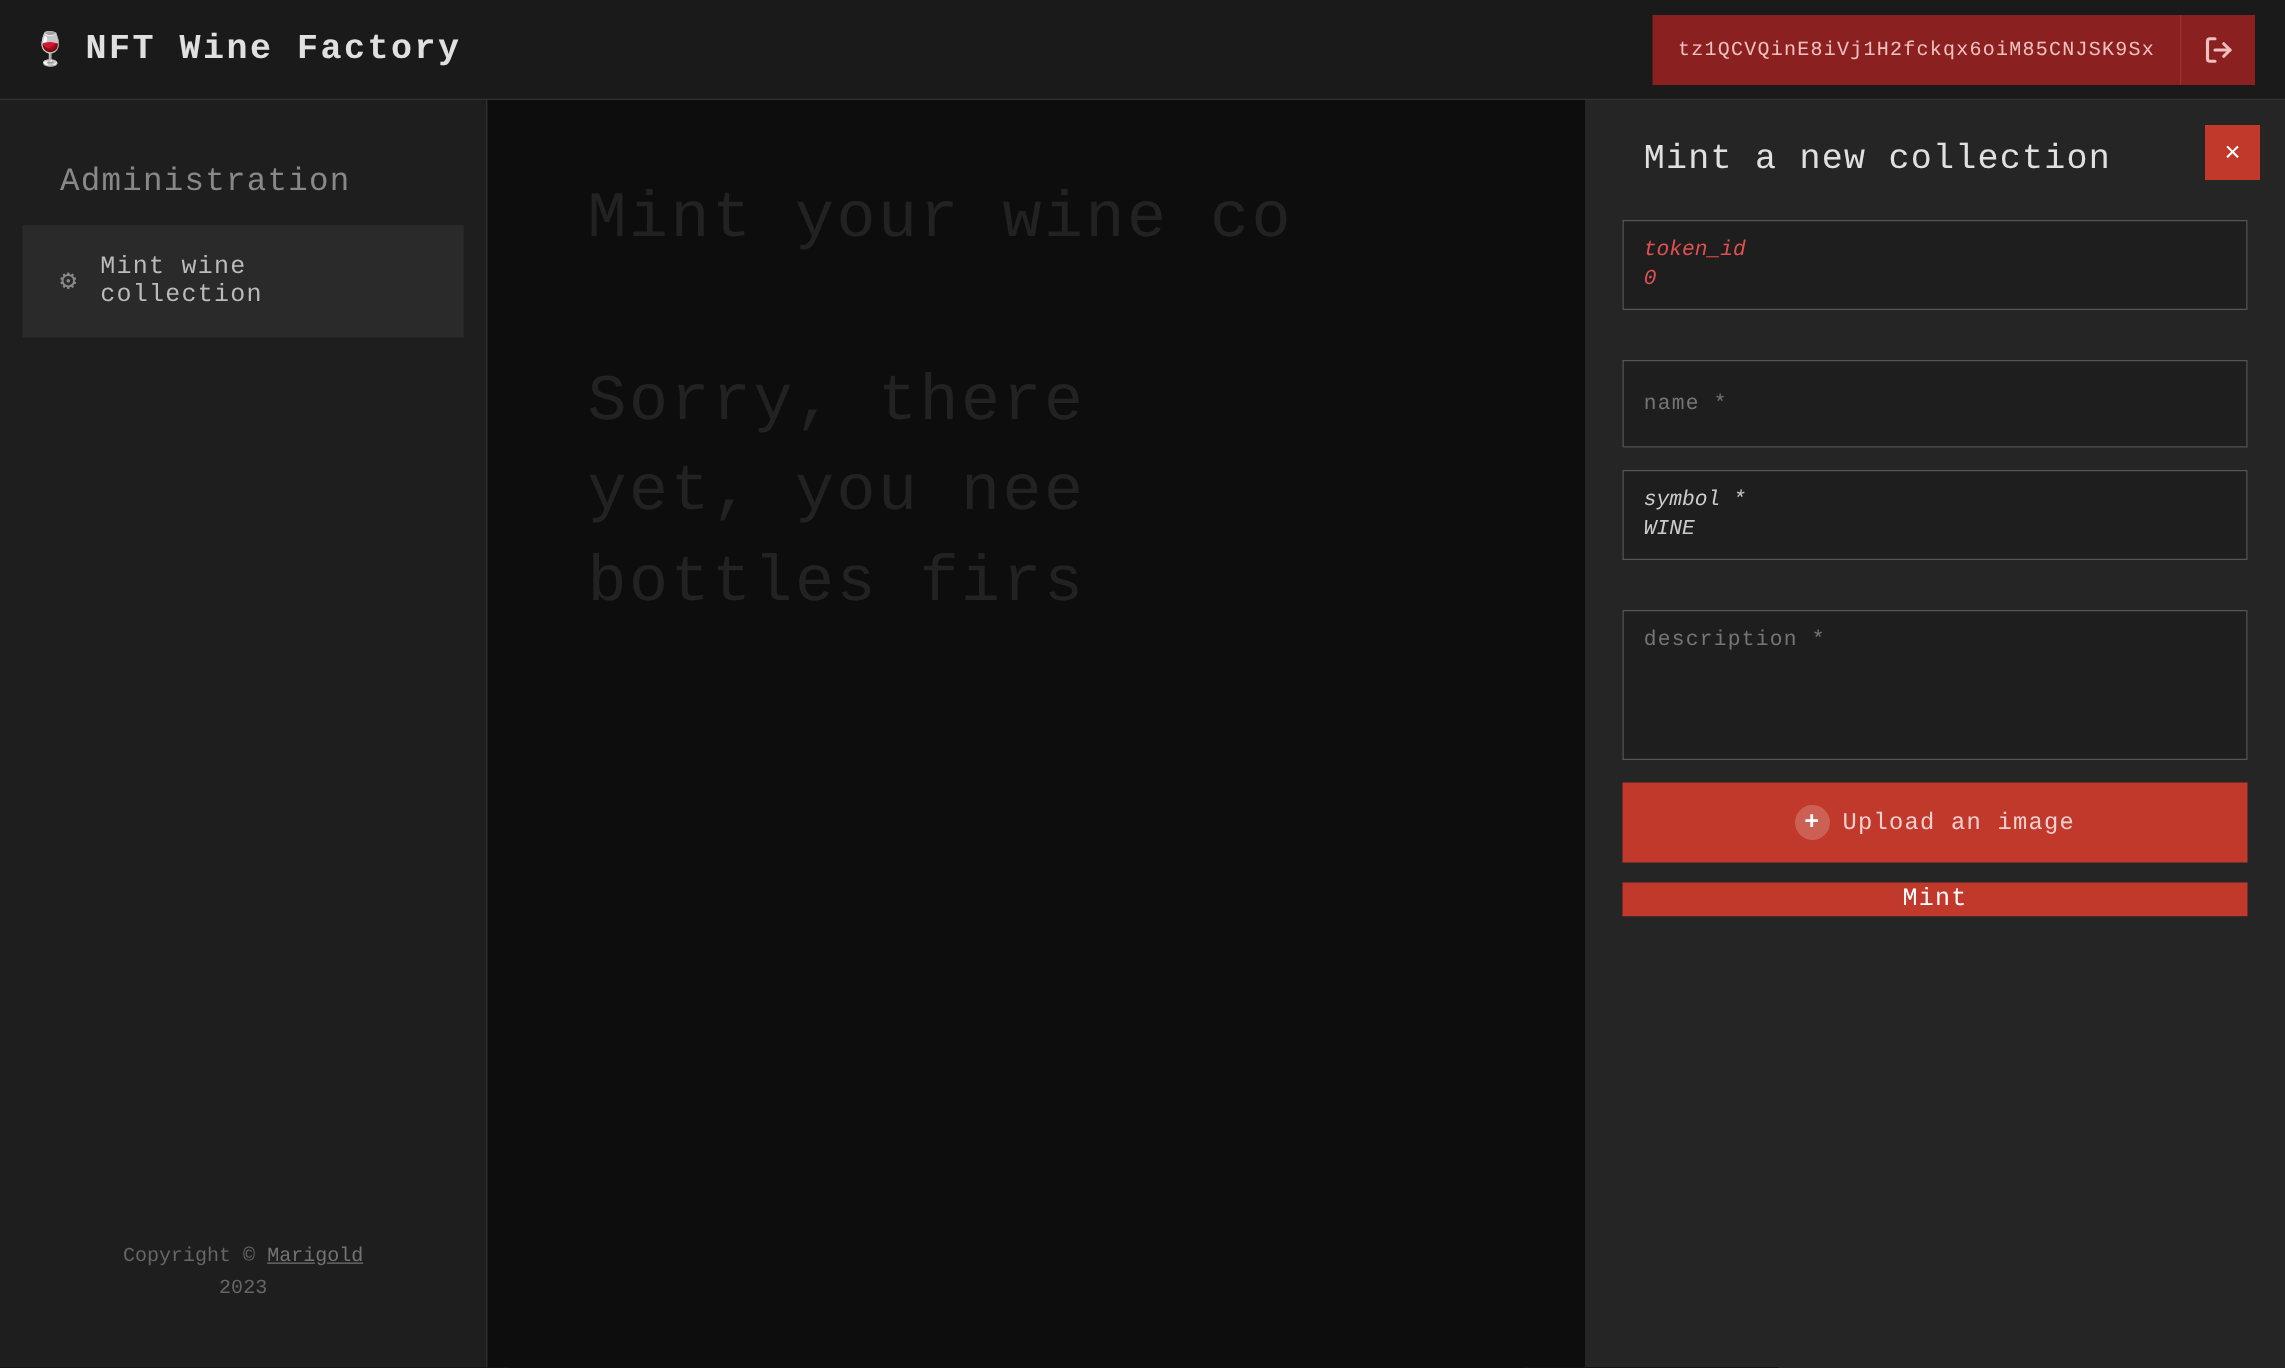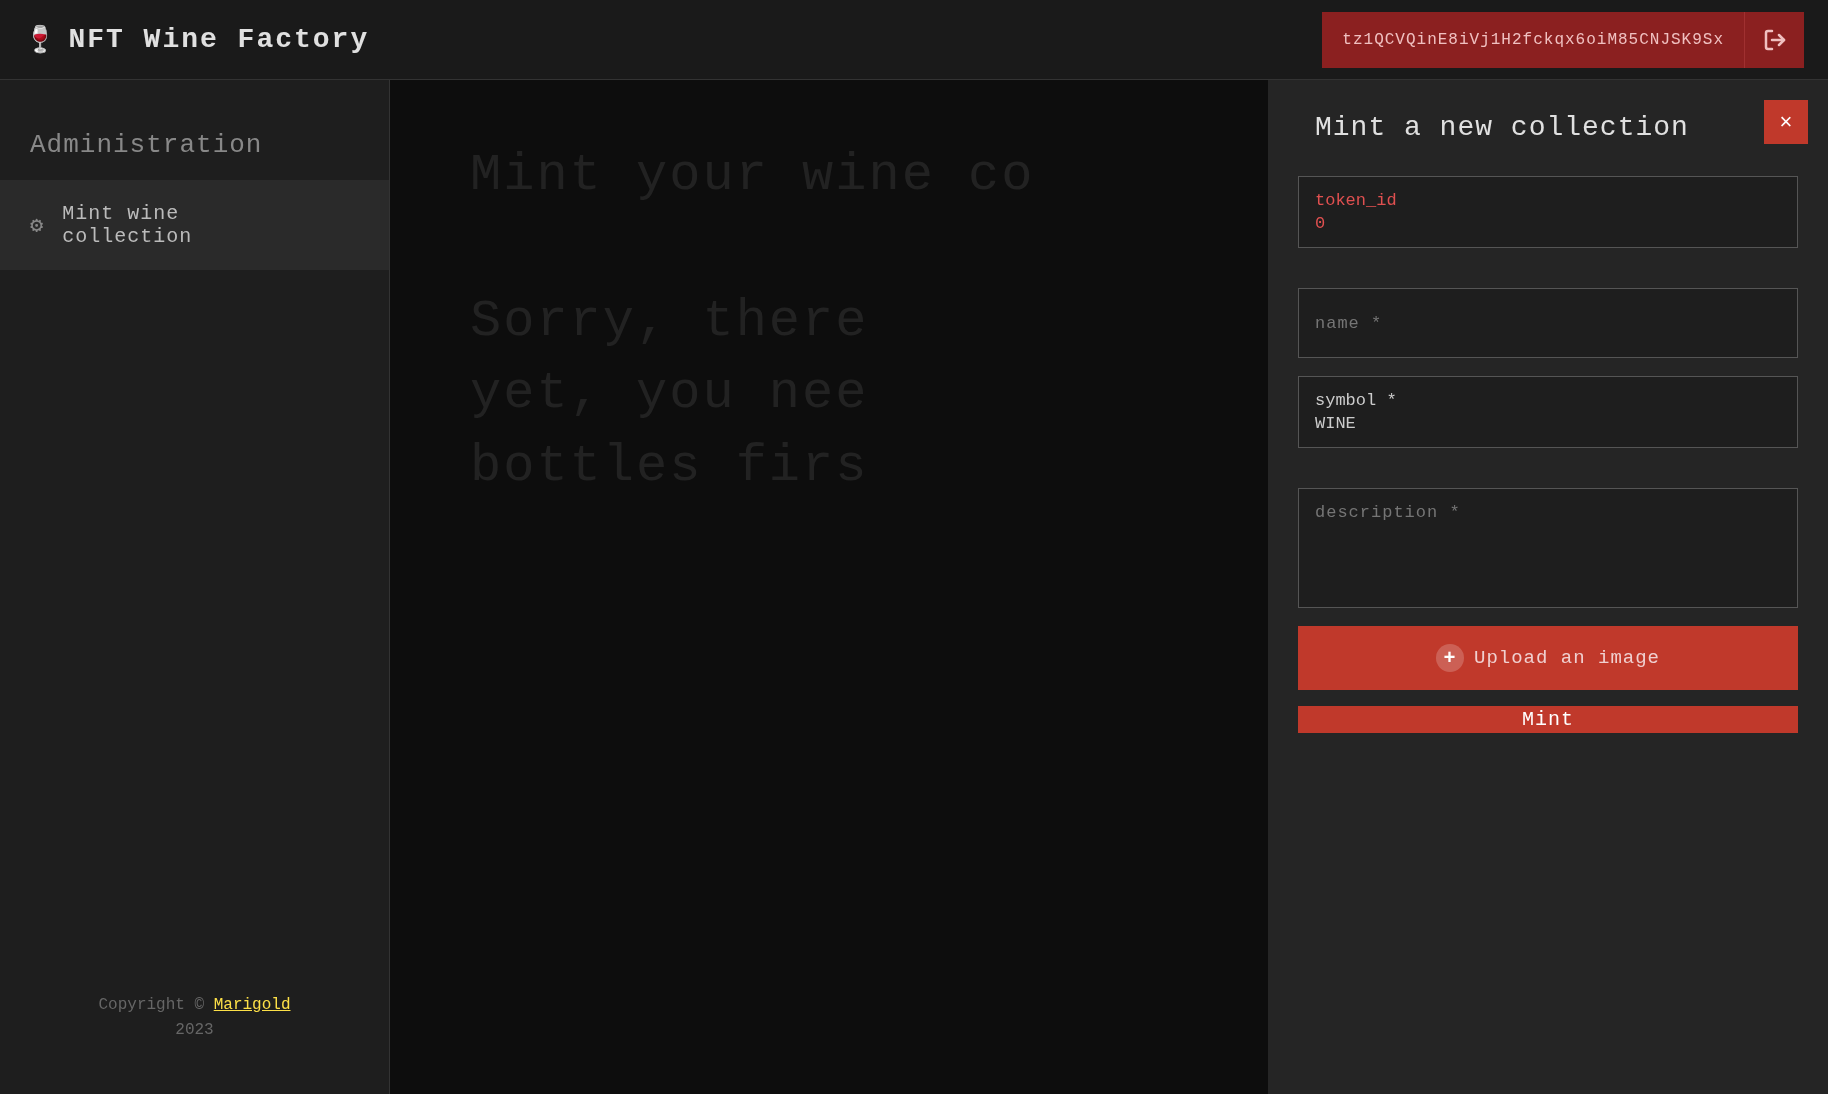--- a/index.html
+++ b/index.html
@@ -79,21 +79,21 @@
     .main-layout {
       display: flex;
       height: calc(1094px - 80px);
     }
 
     
     .sidebar {
       width: 390px;
       background-color: #1e1e1e;
       border-right: 1px solid #333;
-      padding: 30px 0;
+      padding: 30px 18px;
       display: flex;
       flex-direction: column;
       justify-content: space-between;
     }
 
     .sidebar-top {
       padding: 0 0;
     }
 
     .sidebar-title {
@@ -123,21 +123,21 @@
 
     .sidebar-footer {
       padding: 20px 30px;
       text-align: center;
       color: #666;
       font-size: 16px;
       line-height: 1.6;
     }
 
     .sidebar-footer a {
-      color: #fde047;
+      color: #737373;
       text-decoration: underline;
     }
 
     
     .main-content {
       flex: 1;
       background-color: #1a1a1a;
       padding: 60px 80px;
       position: relative;
       overflow: hidden;
@@ -241,20 +241,21 @@
       font-size: 17px;
       display: block;
     }
 
     .token-field-box {
       background-color: #1e1e1e;
       border: 1px solid #555;
       padding: 14px 16px;
       width: 100%;
       margin-bottom: 18px;
+      font-style: italic;
     }
 
     .form-input.name-field {
       height: 70px;
     }
 
     .form-input.description-field {
       height: 120px;
       resize: none;
     }

